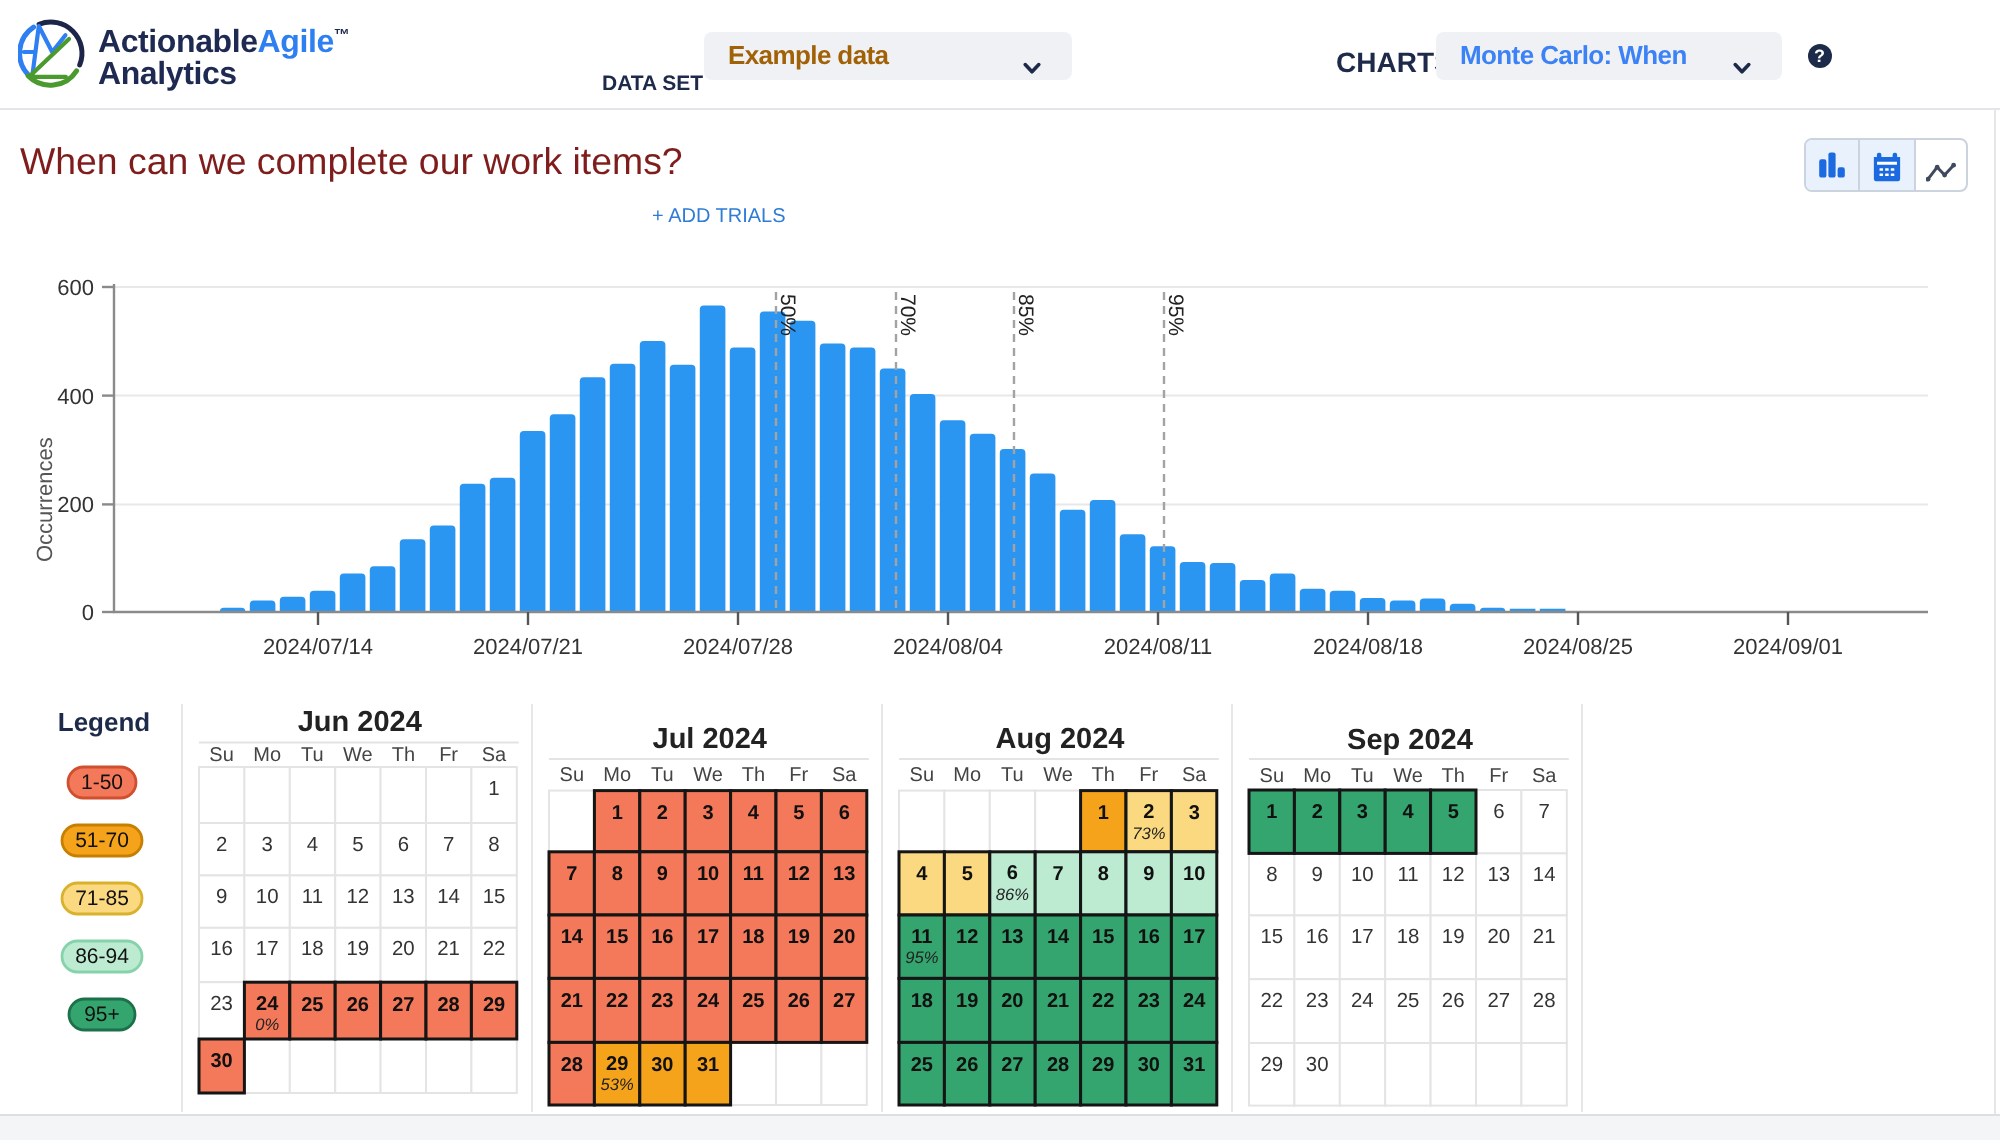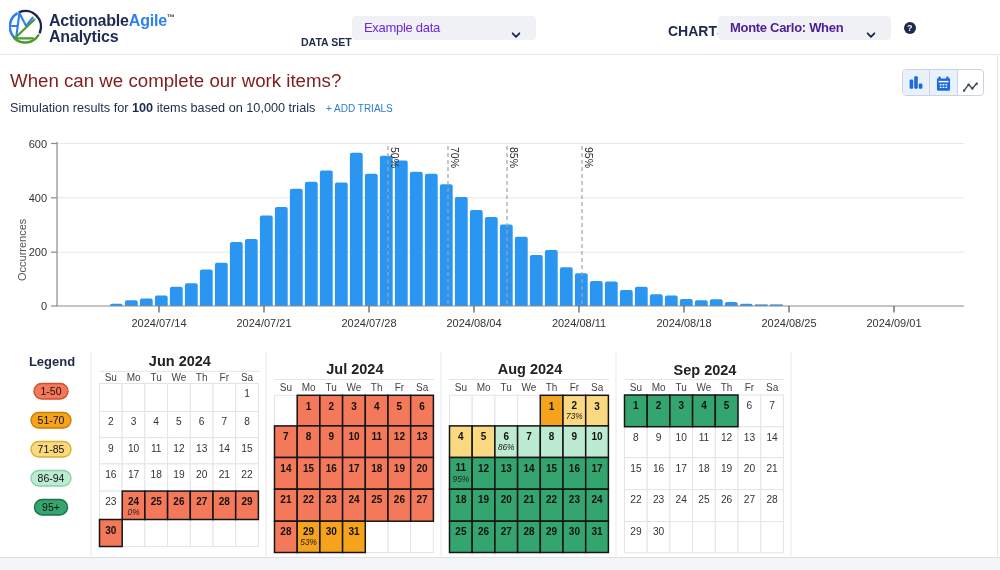--- a/index.html
+++ b/index.html
@@ -18,34 +18,33 @@
  <path d="M 5.0 28.9 A 15.6 15.6 0 0 0 29.29 26.39" stroke="#4a9a2e" stroke-width="2.5"></path>
  <path d="M 7.3 27.9 L 10.4 4 L 17.1 17 L 23.7 8.6" stroke="#2e7ff2" stroke-width="2.1" stroke-linejoin="round"></path>
  <path d="M 2.9 17 L 8.6 17" stroke="#2e7ff2" stroke-width="2.1"></path>
  <path d="M 6.6 28.4 L 25.5 10.5" stroke="#4a9a2e" stroke-width="2.1"></path>
  <path d="M 7.1 29.4 L 23.9 29.4" stroke="#4a9a2e" stroke-width="2.1"></path>
 </g>
 </svg>
 <div class="abs" style="left:49px;top:10px;font-size:16px;font-weight:600;line-height:15.6px;letter-spacing:-0.2px;color:#1e2a52">Actionable<span style="color:#2e7ff2">Agile</span><span style="font-size:8px;vertical-align:6px;color:#1e2a52">™</span><br>Analytics</div>
 <div class="abs" style="left:301px;top:36px;font-size:10.5px;font-weight:bold;letter-spacing:0px;color:#1e2a4a">DATA SET</div>
 <div class="abs" style="left:351.5px;top:16px;width:184px;height:23.5px;background:#f0f1f4;border-radius:4px"></div>
-<div class="abs" style="left:364px;top:20px;font-size:13px;font-weight:400;letter-spacing:-0.3px;color:#6d28d9">Example data</div>
+<div class="abs" style="left:364px;top:20px;font-size:13px;font-weight:700;letter-spacing:-0.3px;color:#a16207">Example data</div>
 <div class="abs" style="left:511px;top:24.5px"><svg width="10" height="7" viewBox="0 0 10 7">
         <polyline points="1.6,1.3 5,4.9 8.4,1.3" fill="none" stroke="#1e2a4a" stroke-width="1.8" stroke-linecap="round" stroke-linejoin="round"></polyline>
       </svg></div>
 <div class="abs" style="left:668px;top:22.5px;font-size:14px;font-weight:bold;letter-spacing:0px;color:#1e2a4a">CHARTS</div>
 <div class="abs" style="left:717.5px;top:16px;width:173px;height:23.5px;background:#f0f1f4;border-radius:4px"></div>
-<div class="abs" style="left:730px;top:20px;font-size:13px;font-weight:600;letter-spacing:-0.3px;color:#4c1d95">Monte Carlo: When</div>
+<div class="abs" style="left:730px;top:20px;font-size:13px;font-weight:600;letter-spacing:-0.3px;color:#3b82f6">Monte Carlo: When</div>
 <div class="abs" style="left:866px;top:24.5px"><svg width="10" height="7" viewBox="0 0 10 7">
         <polyline points="1.6,1.3 5,4.9 8.4,1.3" fill="none" stroke="#1e2a4a" stroke-width="1.8" stroke-linecap="round" stroke-linejoin="round"></polyline>
       </svg></div>
 <div class="abs" style="left:903.5px;top:21.5px;width:12.5px;height:12.5px;border-radius:50%;background:#1e2a4a;color:#fff;font-size:9px;font-weight:bold;text-align:center;line-height:12.5px">?</div>
 
 <div class="abs" style="left:10px;top:69.5px;font-size:18.7px;color:#7f1d1d">When can we complete our work items?</div>
-<div class="abs" style="left:10px;top:100.5px;font-size:12.7px;color:#1c2b4a">Simulation results for <b>100</b> items based on 10,000 trials</div>
 <div class="abs" style="left:326px;top:103px;font-size:10px;font-weight:500;letter-spacing:0px;color:#2e7cd6">+ ADD TRIALS</div>
 
 <div class="abs" style="left:902px;top:68.5px;width:82px;height:27.5px;border:1px solid #cbd3df;border-radius:4px;background:#fff"></div>
 <div class="abs" style="left:903px;top:69.5px;width:53.6px;height:25.5px;background:#e9f1fc;border-radius:3px 0 0 3px"></div>
 <div class="abs" style="left:929.3px;top:69.5px;width:1px;height:25.5px;background:#cbd3df"></div>
 <div class="abs" style="left:956.6px;top:69.5px;width:1px;height:25.5px;background:#cbd3df"></div>
 <div class="abs" style="left:909px;top:75.5px"><svg width="14" height="14" viewBox="0 0 14 14">
         <g fill="#1b6ae0">
           <rect x="0.6" y="3.6" width="3.6" height="9.2" rx="1.1"></rect>
           <rect x="5.2" y="0.2" width="3.6" height="12.6" rx="1.1"></rect>

